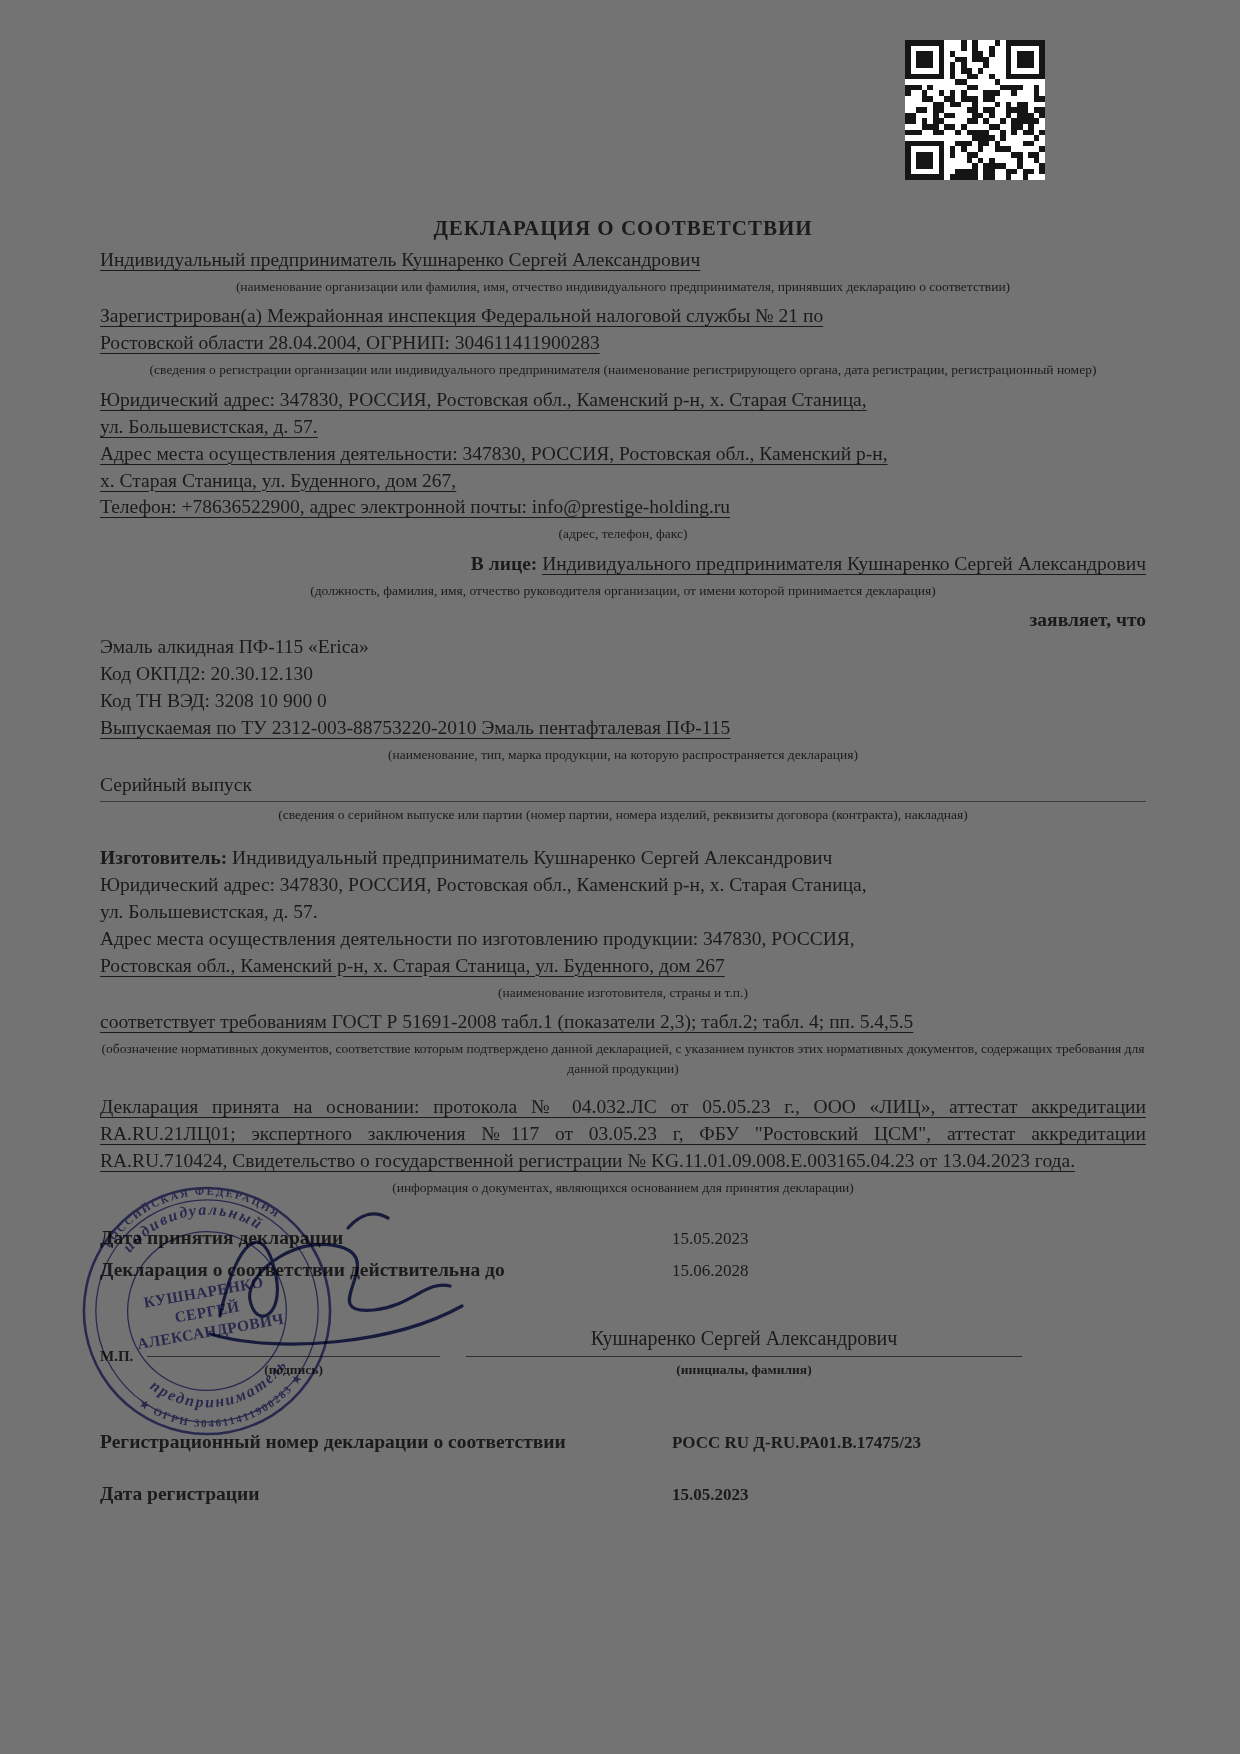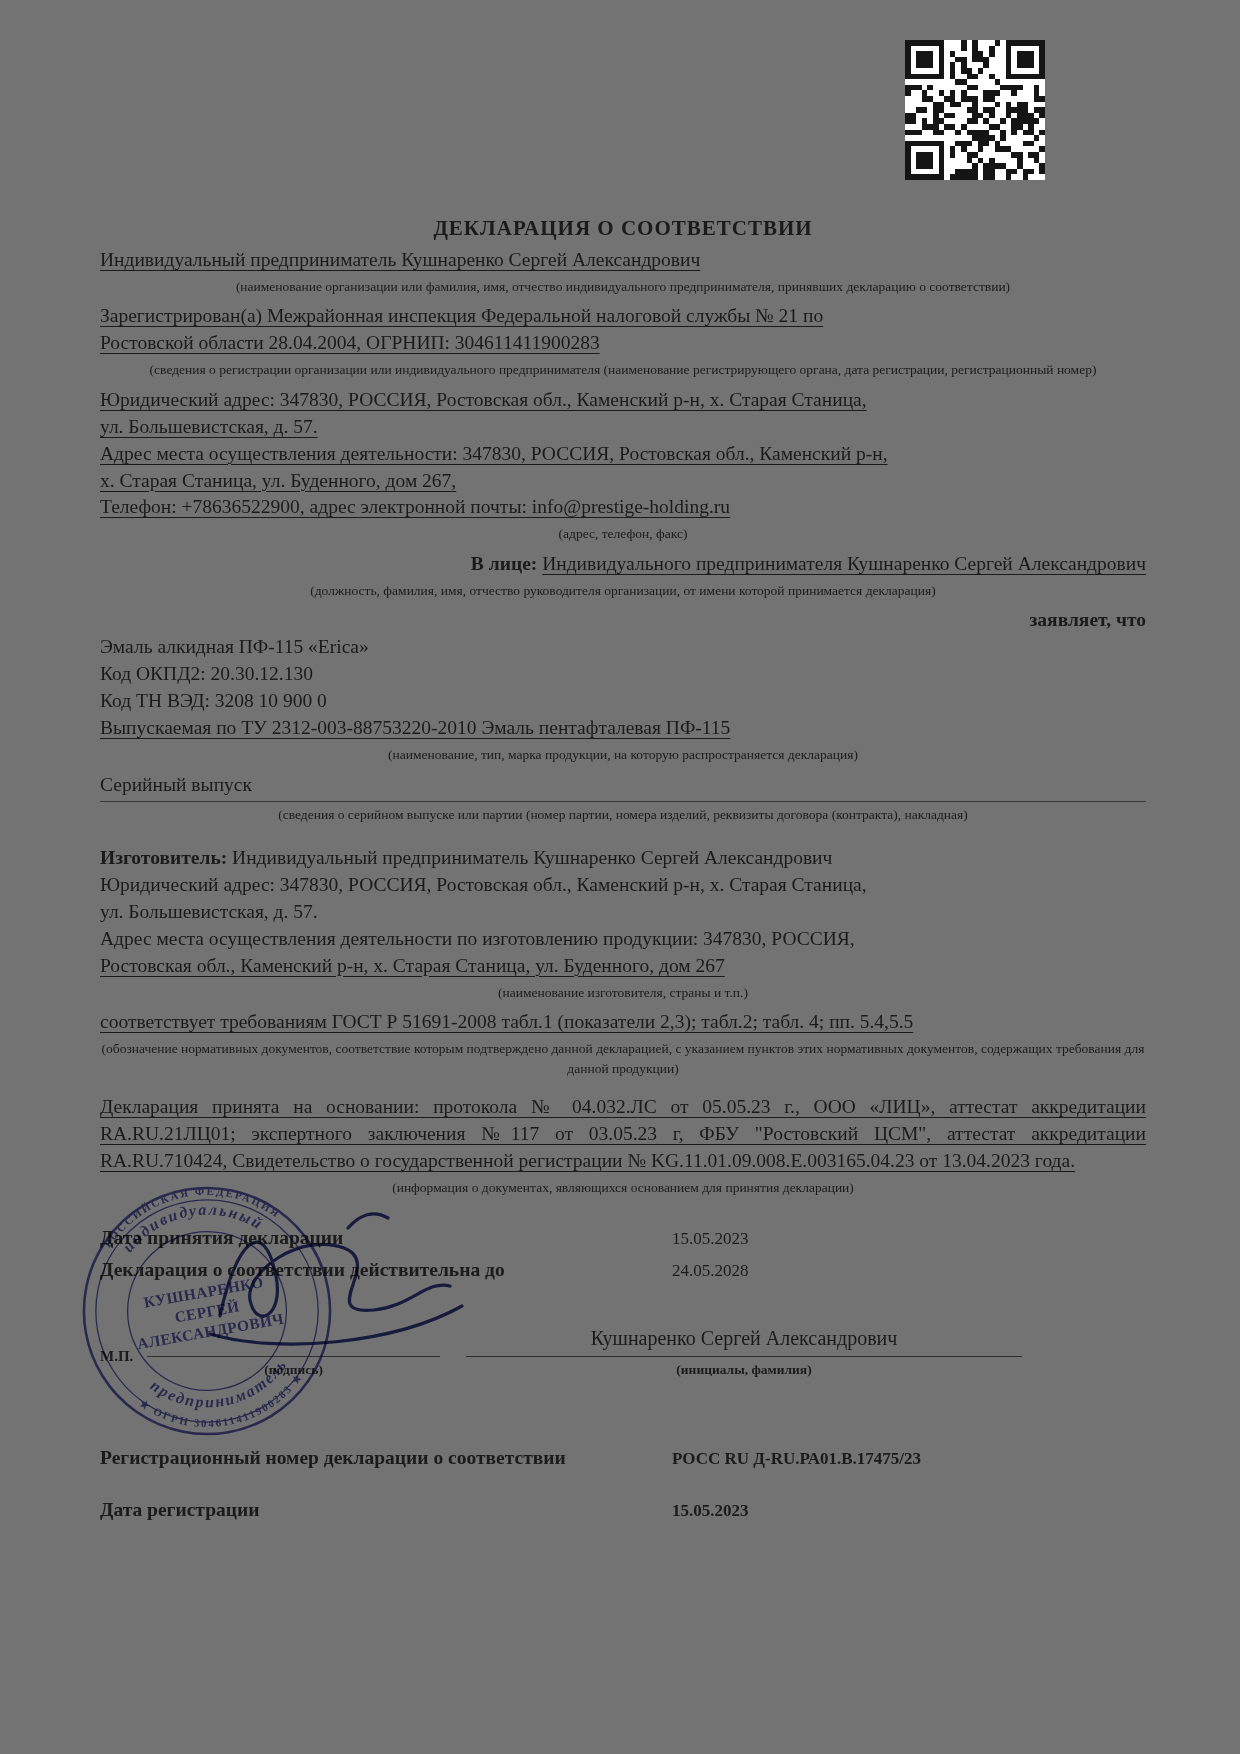--- a/index.html
+++ b/index.html
@@ -11,21 +11,21 @@
 
   .title { font-size:21px; font-weight:bold; text-align:center; letter-spacing:1px; margin:0 0 6px 0; }
   .line  { font-size:19.5px; line-height:1.38; margin:0; }
   .u     { text-decoration:underline; text-underline-offset:4px; text-decoration-thickness:1px; }
   .b     { font-weight:bold; }
   .just  { text-align:justify; }
   .note  { font-size:13.5px; line-height:1.45; text-align:center; margin:3px 0 7px 0; }
   .rule-under { border-bottom:1.2px solid #3a3a3a; padding-bottom:3px; }
 
   .mt6 {margin-top:6px;text-align:right;} .mt10 {margin-top:10px;} .mt16 {margin-top:16px;}
-  .mt20 {margin-top:20px;} .mt30 {margin-top:30px;} .mt44 {margin-top:60px;}
+  .mt20 {margin-top:20px;} .mt30 {margin-top:30px;} .mt44 {margin-top:44px;}
 
   .kv { display:flex; align-items:baseline; }
   .kv .k { flex:none; width:572px; font-size:19.5px; font-weight:bold; }
   .kv .v { font-size:17px; }
   .kv .v.b { font-weight:bold; }
 
   .sig-row { display:flex; margin-top:46px; }
   .sig-left { flex:none; width:340px; display:flex; align-items:flex-end; gap:14px; }
   .sig-left .mp { font-size:15px; font-weight:bold; padding-bottom:22px; }
   .sig-line { flex:1; }
@@ -315,21 +315,21 @@
 
     <p class="line u just mt16">Декларация принята на основании: протокола № 04.032.ЛС от 05.05.23 г., ООО «ЛИЦ», аттестат аккредитации RA.RU.21ЛЦ01; экспертного заключения №117 от 03.05.23 г, ФБУ "Ростовский ЦСМ", аттестат аккредитации RA.RU.710424, Свидетельство о государственной регистрации № KG.11.01.09.008.Е.003165.04.23 от 13.04.2023 года.</p>
     <p class="note">(информация о документах, являющихся основанием для принятия декларации)</p>
 
     <div class="kv mt30">
       <span class="k">Дата принятия декларации</span>
       <span class="v">15.05.2023</span>
     </div>
     <div class="kv mt10">
       <span class="k">Декларация о соответствии действительна до</span>
-      <span class="v">24.05.2028</span>
+      <span class="v">15.06.2028</span>
     </div>
 
     <div class="sig-row">
       <div class="sig-left">
         <span class="mp">М.П.</span>
         <div class="sig-line">
           <div class="rule"></div>
           <div class="note b">(подпись)</div>
         </div>
       </div>

